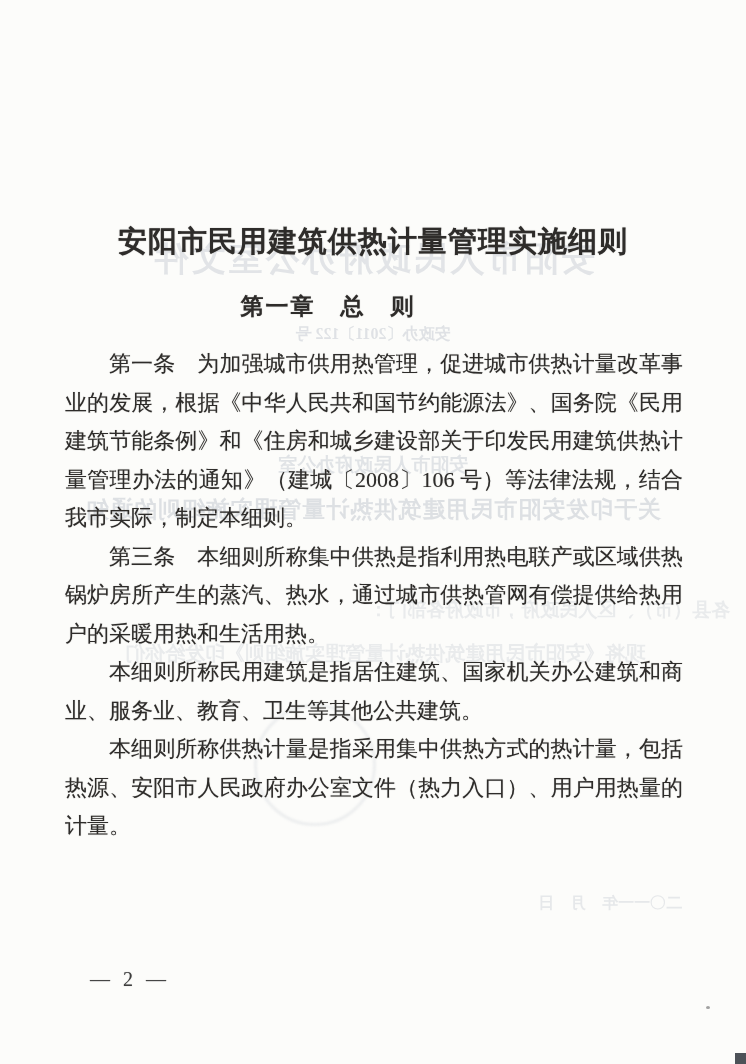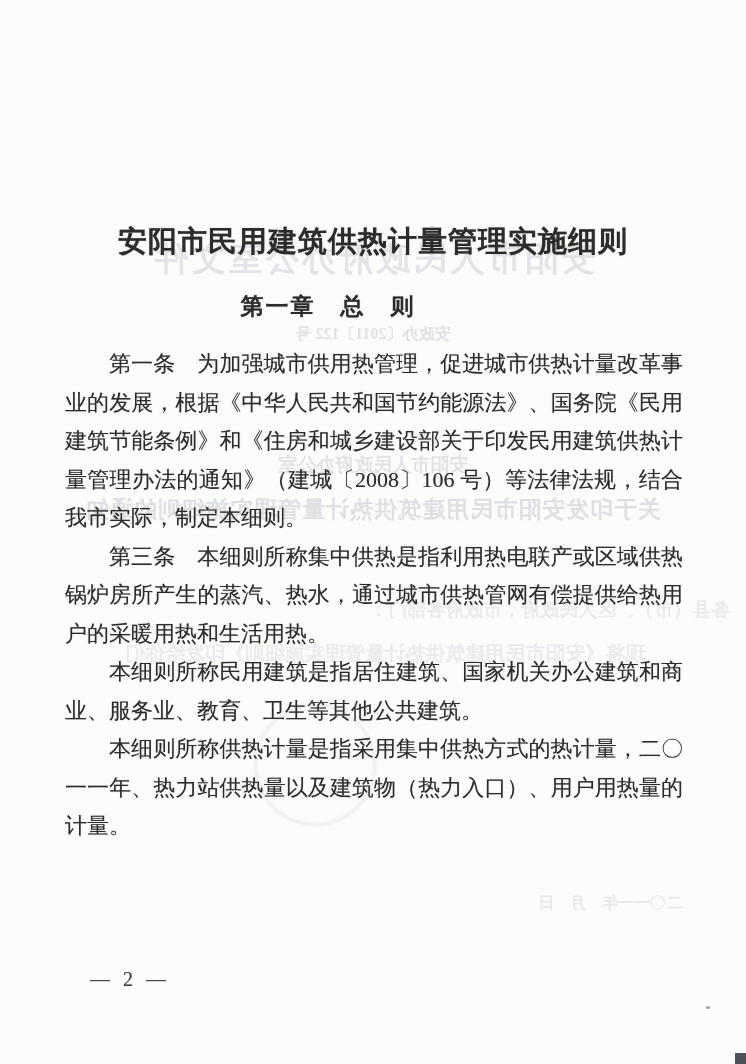--- a/index.html
+++ b/index.html
@@ -91,21 +91,21 @@
   <div class="bleed-seal"></div>
 
   <h1 class="doc-title">安阳市民用建筑供热计量管理实施细则</h1>
 
   <h2 class="chapter">第一章　总　则</h2>
 
   <div class="body-text">
     <p>第一条　为加强城市供用热管理，促进城市供热计量改革事业的发展，根据《中华人民共和国节约能源法》、国务院《民用建筑节能条例》和《住房和城乡建设部关于印发民用建筑供热计量管理办法的通知》（建城〔2008〕106 号）等法律法规，结合我市实际，制定本细则。</p>
     <p>第三条　本细则所称集中供热是指利用热电联产或区域供热锅炉房所产生的蒸汽、热水，通过城市供热管网有偿提供给热用户的采暖用热和生活用热。</p>
     <p>本细则所称民用建筑是指居住建筑、国家机关办公建筑和商业、服务业、教育、卫生等其他公共建筑。</p>
-    <p>本细则所称供热计量是指采用集中供热方式的热计量，二〇一一年、热力站供热量以及建筑物（热力入口）、用户用热量的计量。</p>
+    <p>本细则所称供热计量是指采用集中供热方式的热计量，包括热源、安阳市人民政府办公室文件（热力入口）、用户用热量的计量。</p>
   </div>
 
   <div class="page-number">— 2 —</div>
 
   <div class="corner-artifact"></div>
   <div class="speck"></div>
 
 </div>
 
 </body></html>

